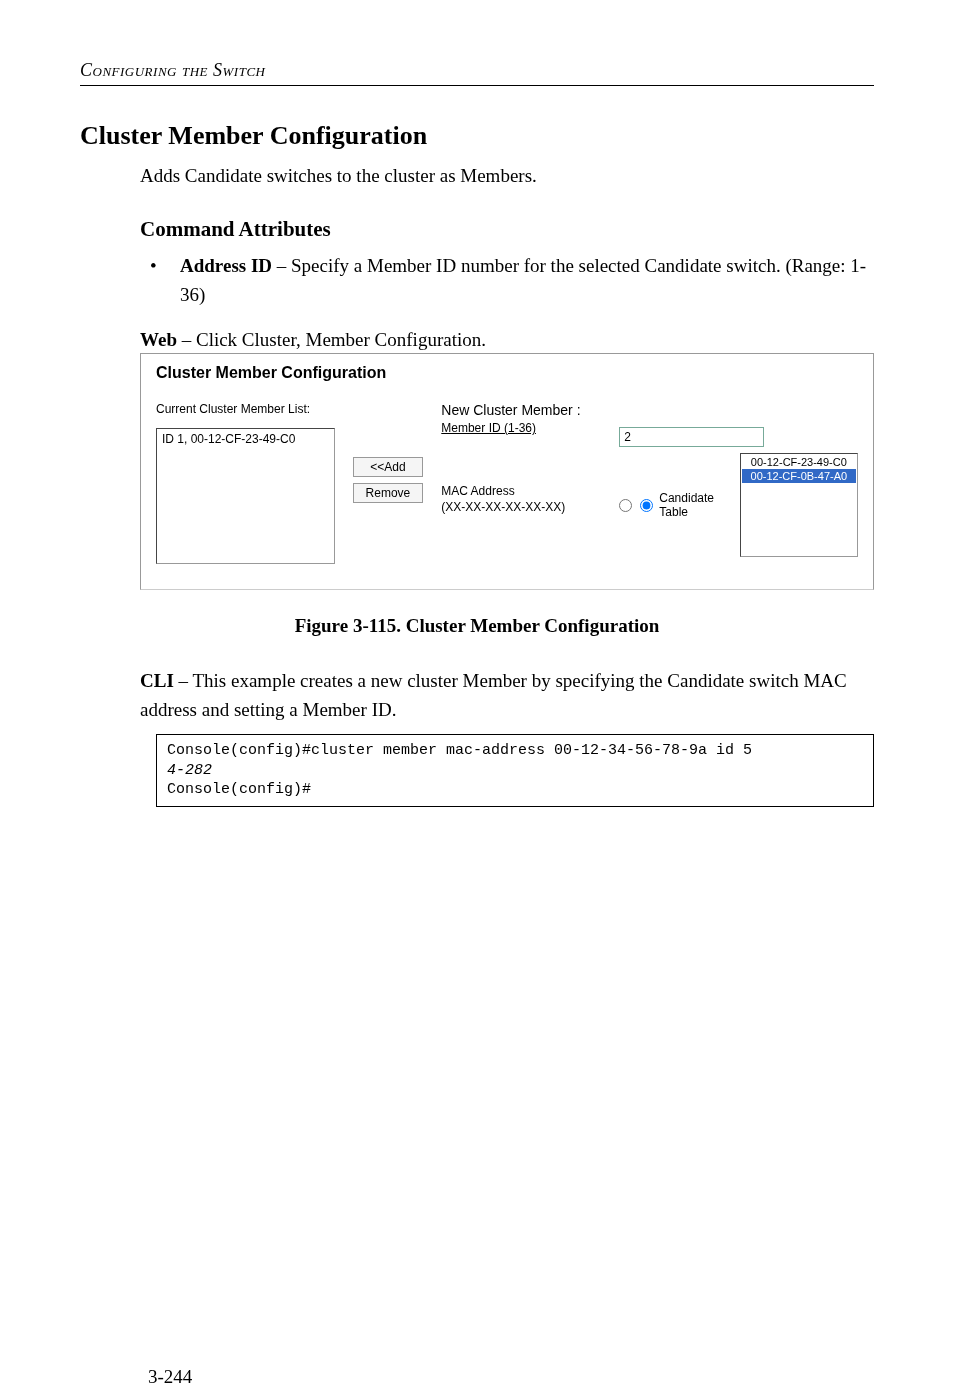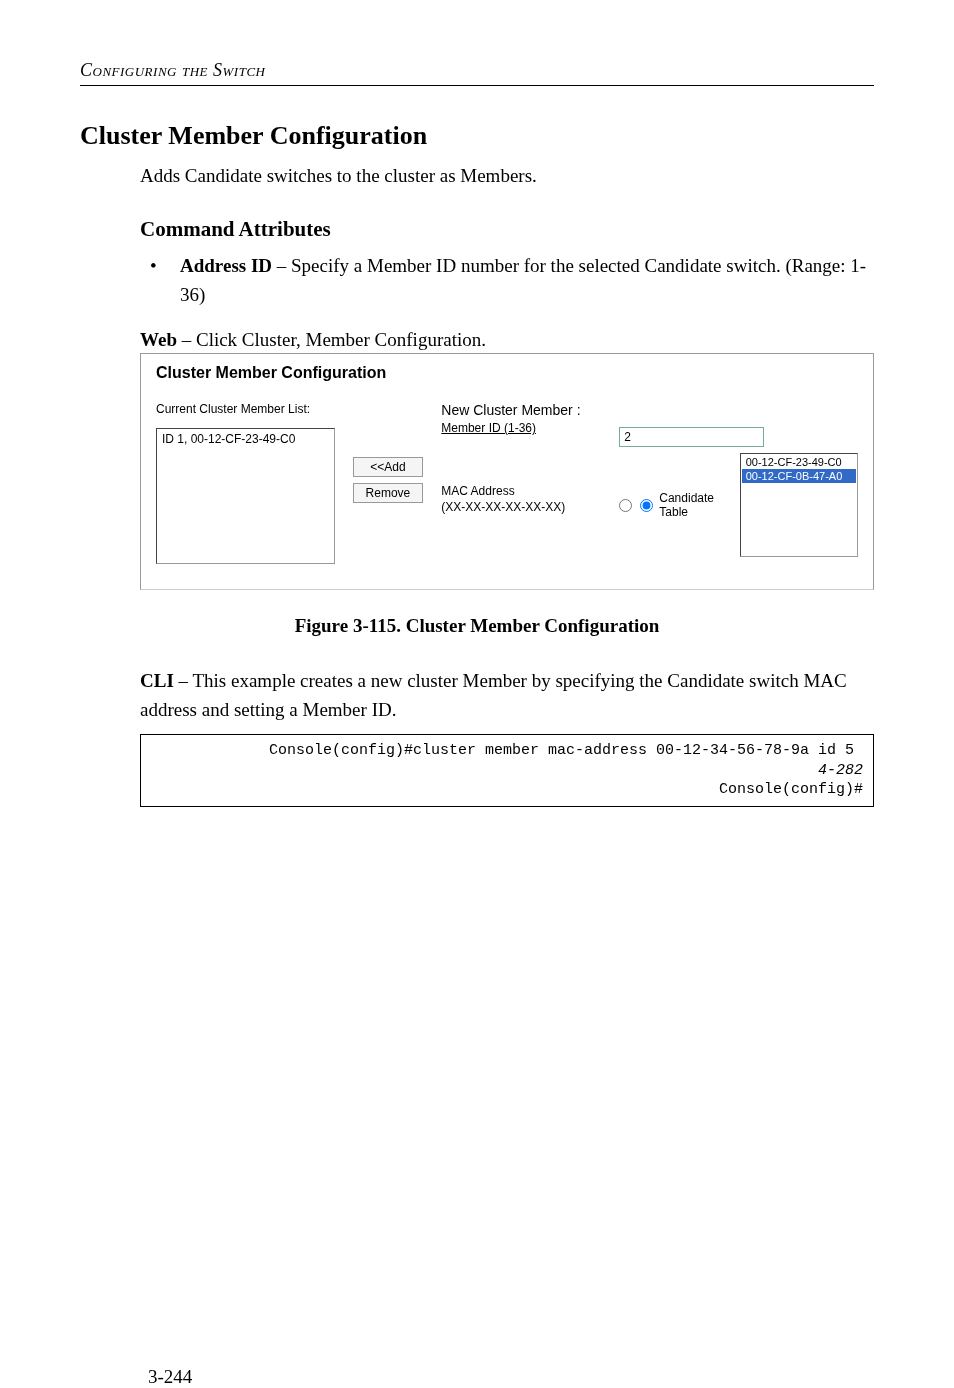--- a/index.html
+++ b/index.html
@@ -163,46 +163,46 @@
       border: 1px inset #999;
       height: 100px;
       width: 132px;
       padding: 1px;
       font-size: 11px;
       background: #fff;
       overflow: hidden;
     }
     .cand-item {
       padding: 1px 4px;
+      text-align: center;
     }
     .cand-item.selected {
       background: #3169c6;
       color: #fff;
     }
     .figure-caption {
       text-align: center;
       font-size: 19px;
       font-weight: bold;
       margin: 25px 0 30px 0;
     }
     .cli-text {
       font-size: 19px;
       margin-left: 60px;
       margin-bottom: 10px;
       line-height: 1.5;
     }
     .cli-box {
-      margin-left: 60px;
+      margin-left: 76px;
       border: 1px solid #000;
       padding: 6px 10px;
       font-family: 'Courier New', monospace;
       font-size: 15px;
       line-height: 1.3;
       white-space: pre;
-      text-align: right;
     }
     .cli-italic { font-style: italic; }
     .page-number {
       font-size: 19px;
       position: absolute;
       left: 68px;
       bottom: 60px;
     }
     .page-wrap { position: relative; min-height: 1388px; }
   </style>

